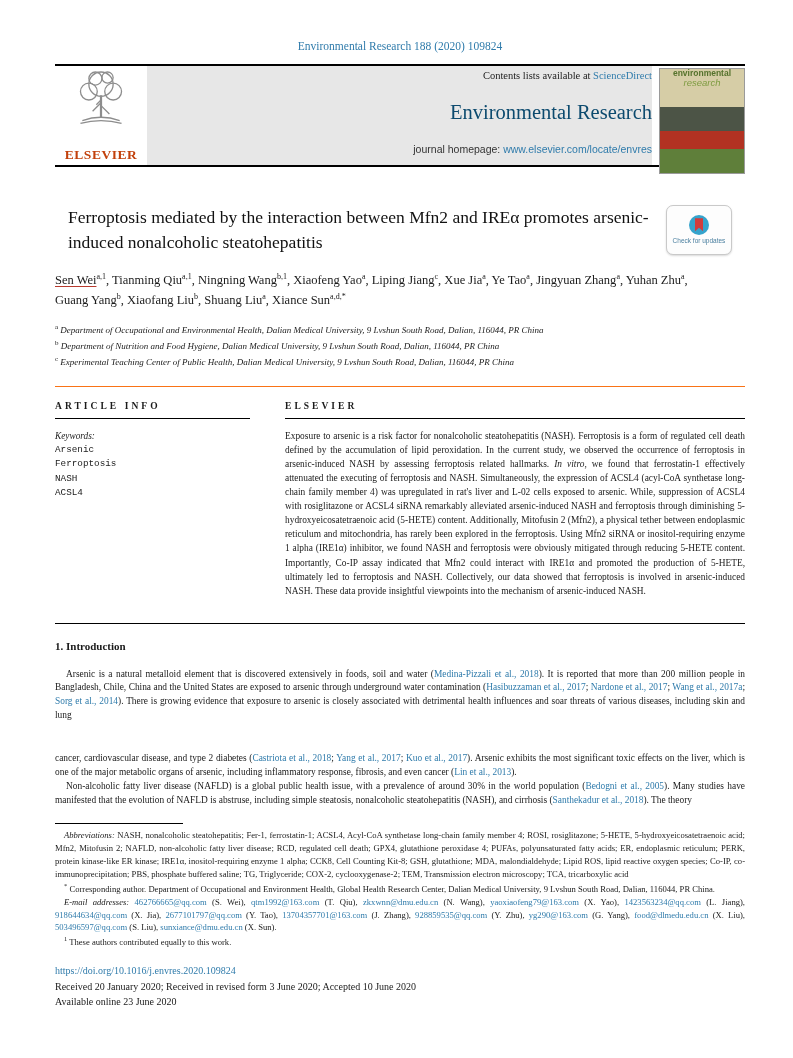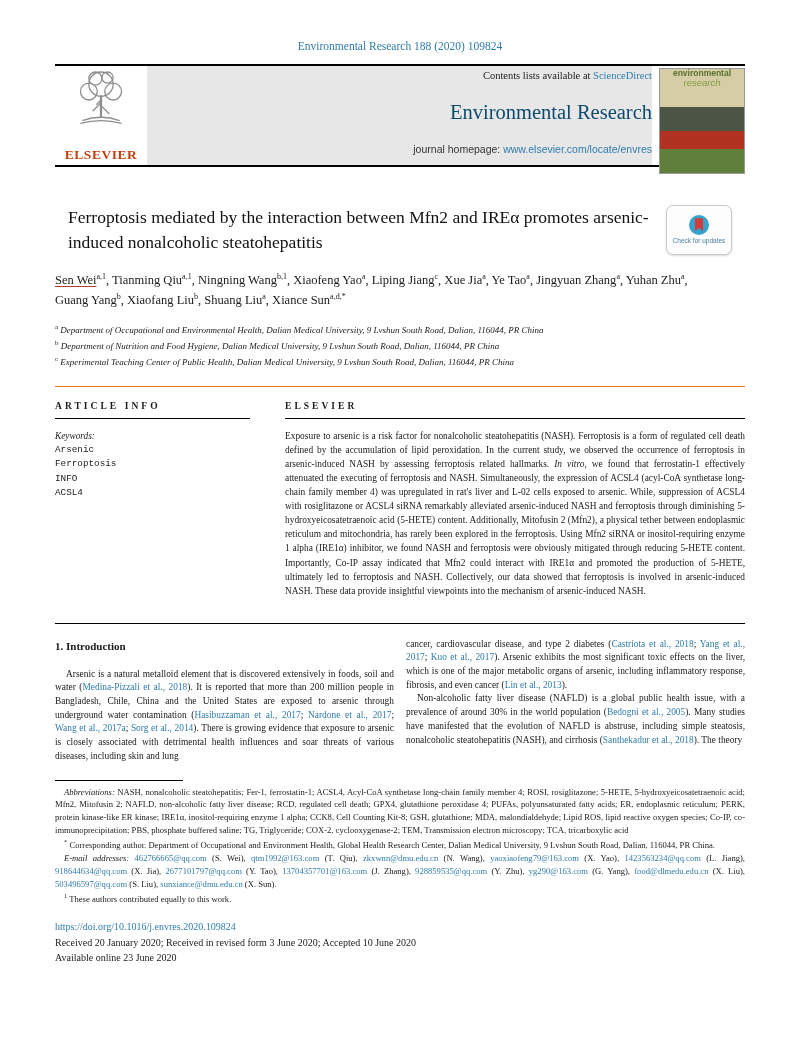--- a/index.html
+++ b/index.html
@@ -45,21 +45,21 @@
   .info-col{width:195px;flex:0 0 195px;}
   .abs-col{flex:1;margin-left:35px;}
   .col-head{font-size:9.5px;font-weight:bold;letter-spacing:.32em;padding-top:4px;}
   .col-rule{border-top:1px solid #000;margin:7px 0 10px 0;}
   .kw-label{font-style:italic;font-size:9.3px;line-height:1.55;}
   .kw{font-size:9.3px;line-height:1.55;font-family:Liberation Mono, monospace;}
   .abs-text{font-size:9.4px;line-height:1.5;text-align:justify;margin:0;}
   .italic{font-style:italic;}
 
   
-  .body-cols{display:flex;gap:12px;margin-top:14px;}
+  .body-cols{display:flex;gap:30px;margin-top:14px;flex-direction:column;}
   .body-cols .col{flex:1;min-width:0;}
   h2{font-size:11px;font-weight:bold;margin:2px 0 16px 0;}
   .body-cols p{font-size:9.4px;line-height:1.46;text-align:justify;margin:0 0 0 0;}
   .body-cols p.indent{text-indent:11px;}
   .body-cols p + p{margin-top:0;}
   .cite{color:#2f7bab;cursor:pointer;}
 
   
   .footnotes{margin-top:16px;}
   .fn-rule{width:128px;border-top:1px solid #000;margin-bottom:5px;}
@@ -127,21 +127,21 @@
     </div>
 
   <div class="info-abstract">
     <div class="info-col">
       <div class="col-head">ARTICLE INFO</div>
       <div class="col-rule"></div>
       <div class="kw-label">Keywords:</div>
       <div>
           <div class="kw">Arsenic</div>
           <div class="kw">Ferroptosis</div>
-          <div class="kw">INFO</div>
+          <div class="kw">NASH</div>
           <div class="kw">ACSL4</div>
         </div>
     </div>
     <div class="abs-col">
       <div class="col-head">ELSEVIER</div>
       <div class="col-rule"></div>
       <p class="abs-text"><span>Exposure to arsenic is a risk factor for nonalcoholic steatohepatitis (NASH). Ferroptosis is a form of regulated cell death defined by the accumulation of lipid peroxidation. In the current study, we observed the occurrence of ferroptosis in arsenic-induced NASH by assessing ferroptosis related hallmarks. </span><span class="italic">In vitro</span><span>, we found that ferrostatin-1 effectively attenuated the executing of ferroptosis and NASH. Simultaneously, the expression of ACSL4 (acyl-CoA synthetase long-chain family member 4) was upregulated in rat's liver and L-02 cells exposed to arsenic. While, suppression of ACSL4 with rosiglitazone or ACSL4 siRNA remarkably alleviated arsenic-induced NASH and ferroptosis through diminishing 5-hydroxyeicosatetraenoic acid (5-HETE) content. Additionally, Mitofusin 2 (Mfn2), a physical tether between endoplasmic reticulum and mitochondria, has rarely been explored in the ferroptosis. Using Mfn2 siRNA or inositol-requiring enzyme 1 alpha (IRE1α) inhibitor, we found NASH and ferroptosis were obviously mitigated through reducing 5-HETE content. Importantly, Co-IP assay indicated that Mfn2 could interact with IRE1α and promoted the production of 5-HETE, ultimately led to ferroptosis and NASH. Collectively, our data showed that ferroptosis is involved in arsenic-induced NASH. These data provide insightful viewpoints into the mechanism of arsenic-induced NASH.</span></p>
     </div>
   </div>
 

